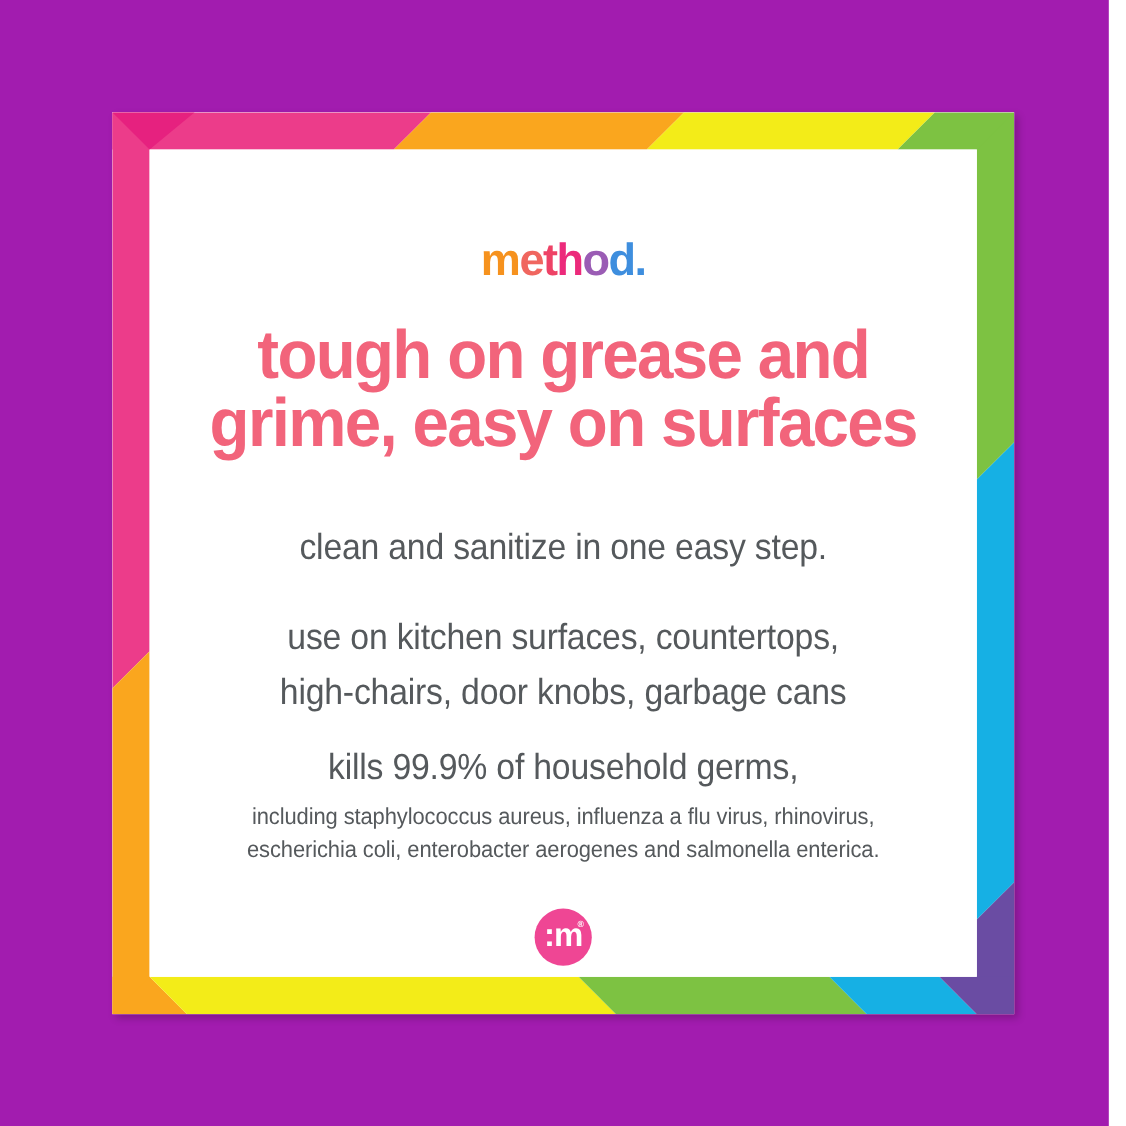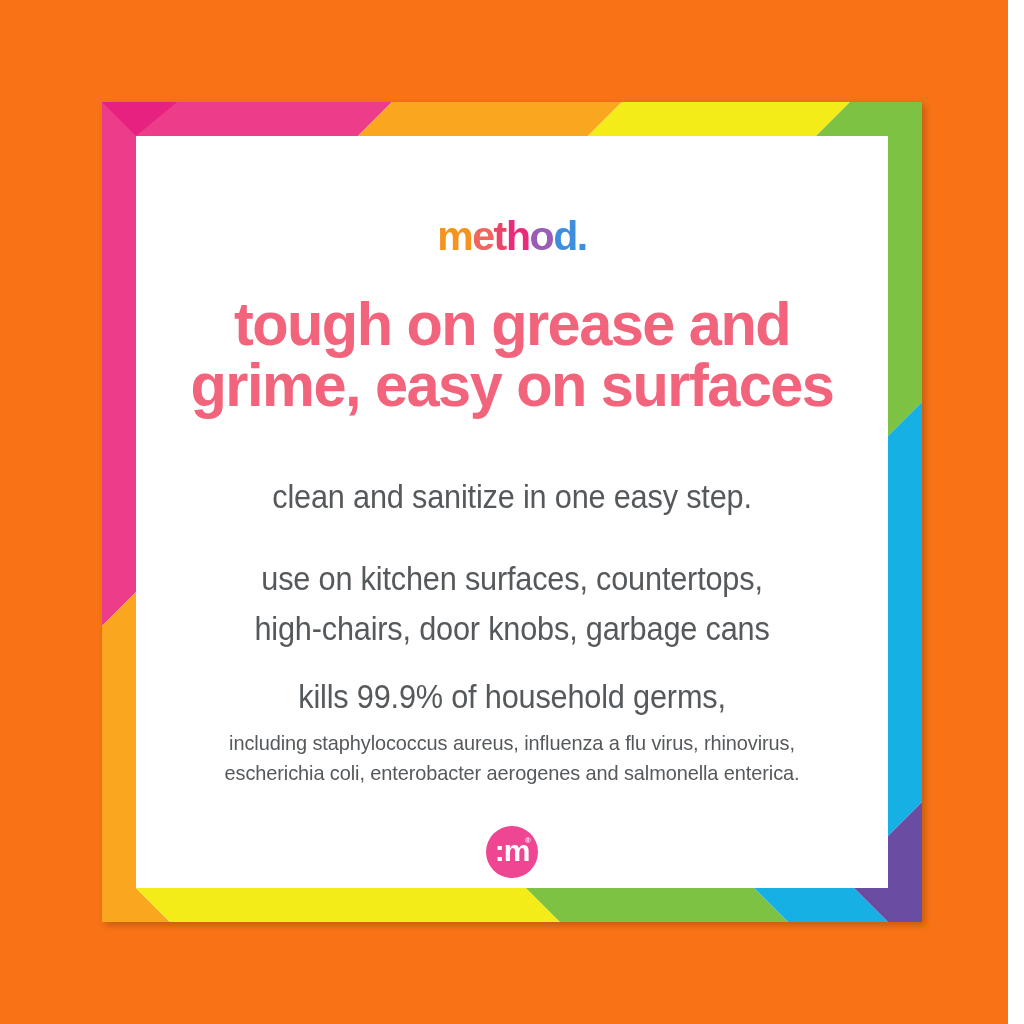--- a/index.html
+++ b/index.html
@@ -12,21 +12,21 @@
     height: 1024px;
     font-family: "Liberation Sans", sans-serif;
     -webkit-font-smoothing: antialiased;
     overflow: hidden;
   }
 
   #stage {
     position: relative;
     width: 1008px;
     height: 1024px;
-    background: #f97316;
+    background: #a21caf;
   }
 
   
   .frame {
     position: absolute;
     left: 102px;
     top: 102px;
     width: 820px;
     height: 820px;
     box-shadow: 3px 3px 7px rgba(0,0,0,0.22);

